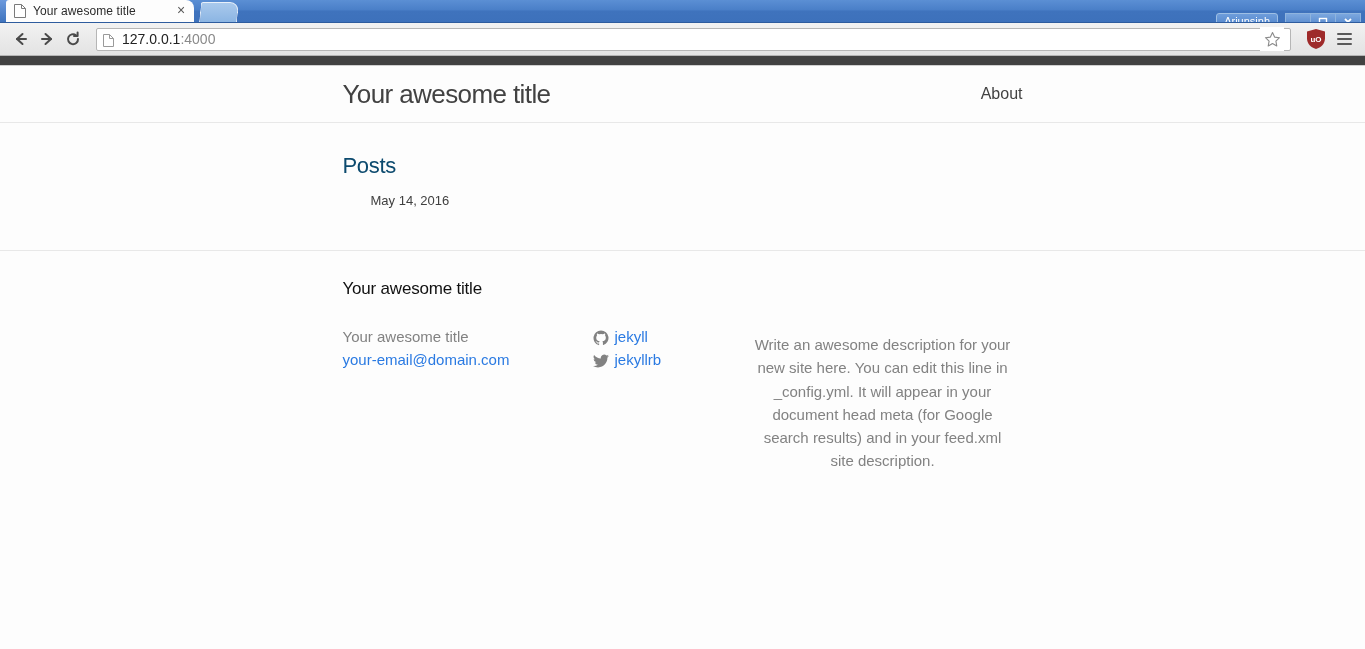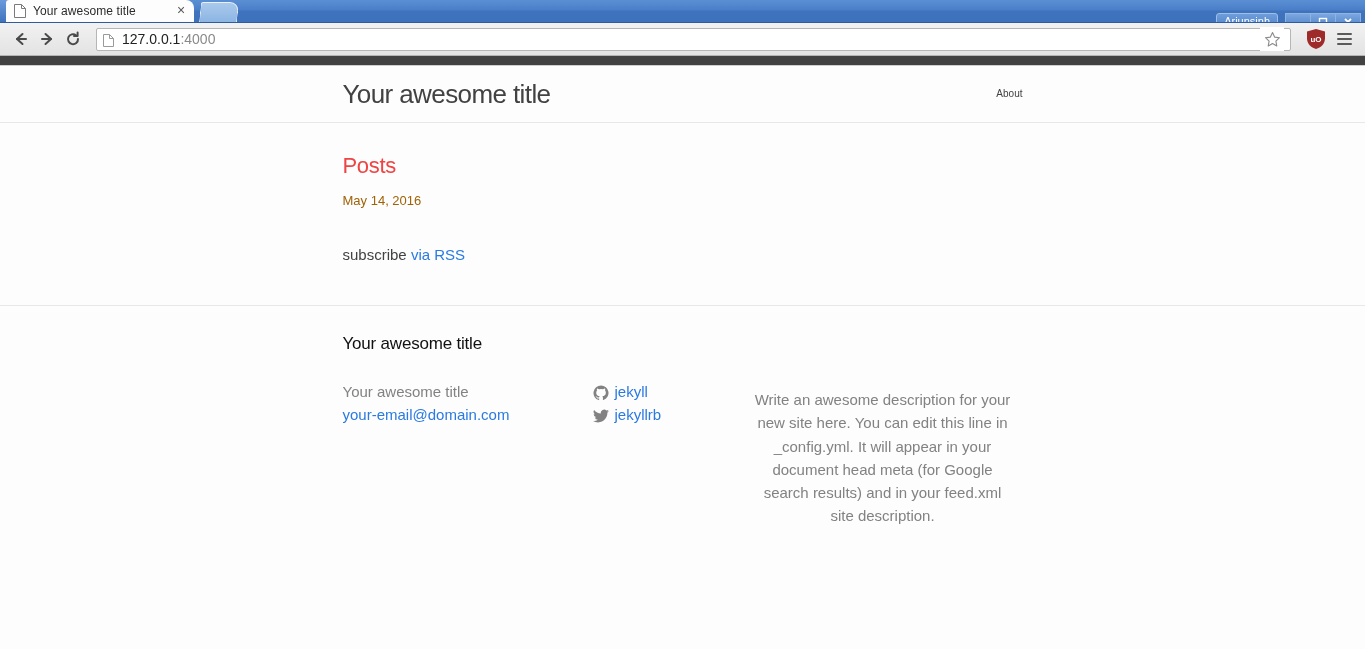--- a/index.html
+++ b/index.html
@@ -237,40 +237,41 @@
   .site-title {
     font-size: 26px;
     color: #424242;
     letter-spacing: -0.6px;
     line-height: 56px;
     text-decoration: none;
     font-weight: normal;
   }
   .site-nav a {
     color: #424242;
-    font-size: 10px;
+    font-size: 16px;
     text-decoration: none;
     line-height: 56px;
   }
 
   
   .page-content { padding: 30px 0 0 0; }
   .post-list-heading {
     font-size: 22px;
-    color: #ef4444;
+    color: #0c4a6e;
     font-weight: normal;
     margin: 0 0 14px 0;
     letter-spacing: -0.3px;
   }
   .post-list { list-style: none; margin: 0; padding: 0; }
   .post-meta {
     font-size: 13px;
-    color: #a16207;
+    color: #404040;
     display: block;
     margin-bottom: 2px;
+    margin-left: 28px;
   }
   .post-link {
     display: block;
     font-size: 23px;
     color: #2a7ae2;
     text-decoration: none;
     letter-spacing: -0.5px;
     line-height: 1.3;
   }
   .rss-subscribe {
@@ -429,21 +430,20 @@
     </header>
 
     <main class="page-content">
       <div class="wrapper">
         <h2 class="post-list-heading">Posts</h2>
         <ul class="post-list">
           <li>
             <span class="post-meta">May 14, 2016</span>
           </li>
         </ul>
-        <p class="rss-subscribe"><span>subscribe</span> <a>via RSS</a></p>
       </div>
     </main>
 
     <footer class="site-footer">
       <div class="wrapper">
         <h2 class="footer-heading">Your awesome title</h2>
         <div class="footer-cols">
 
           <div class="footer-col-1">
             <ul class="contact-list">

